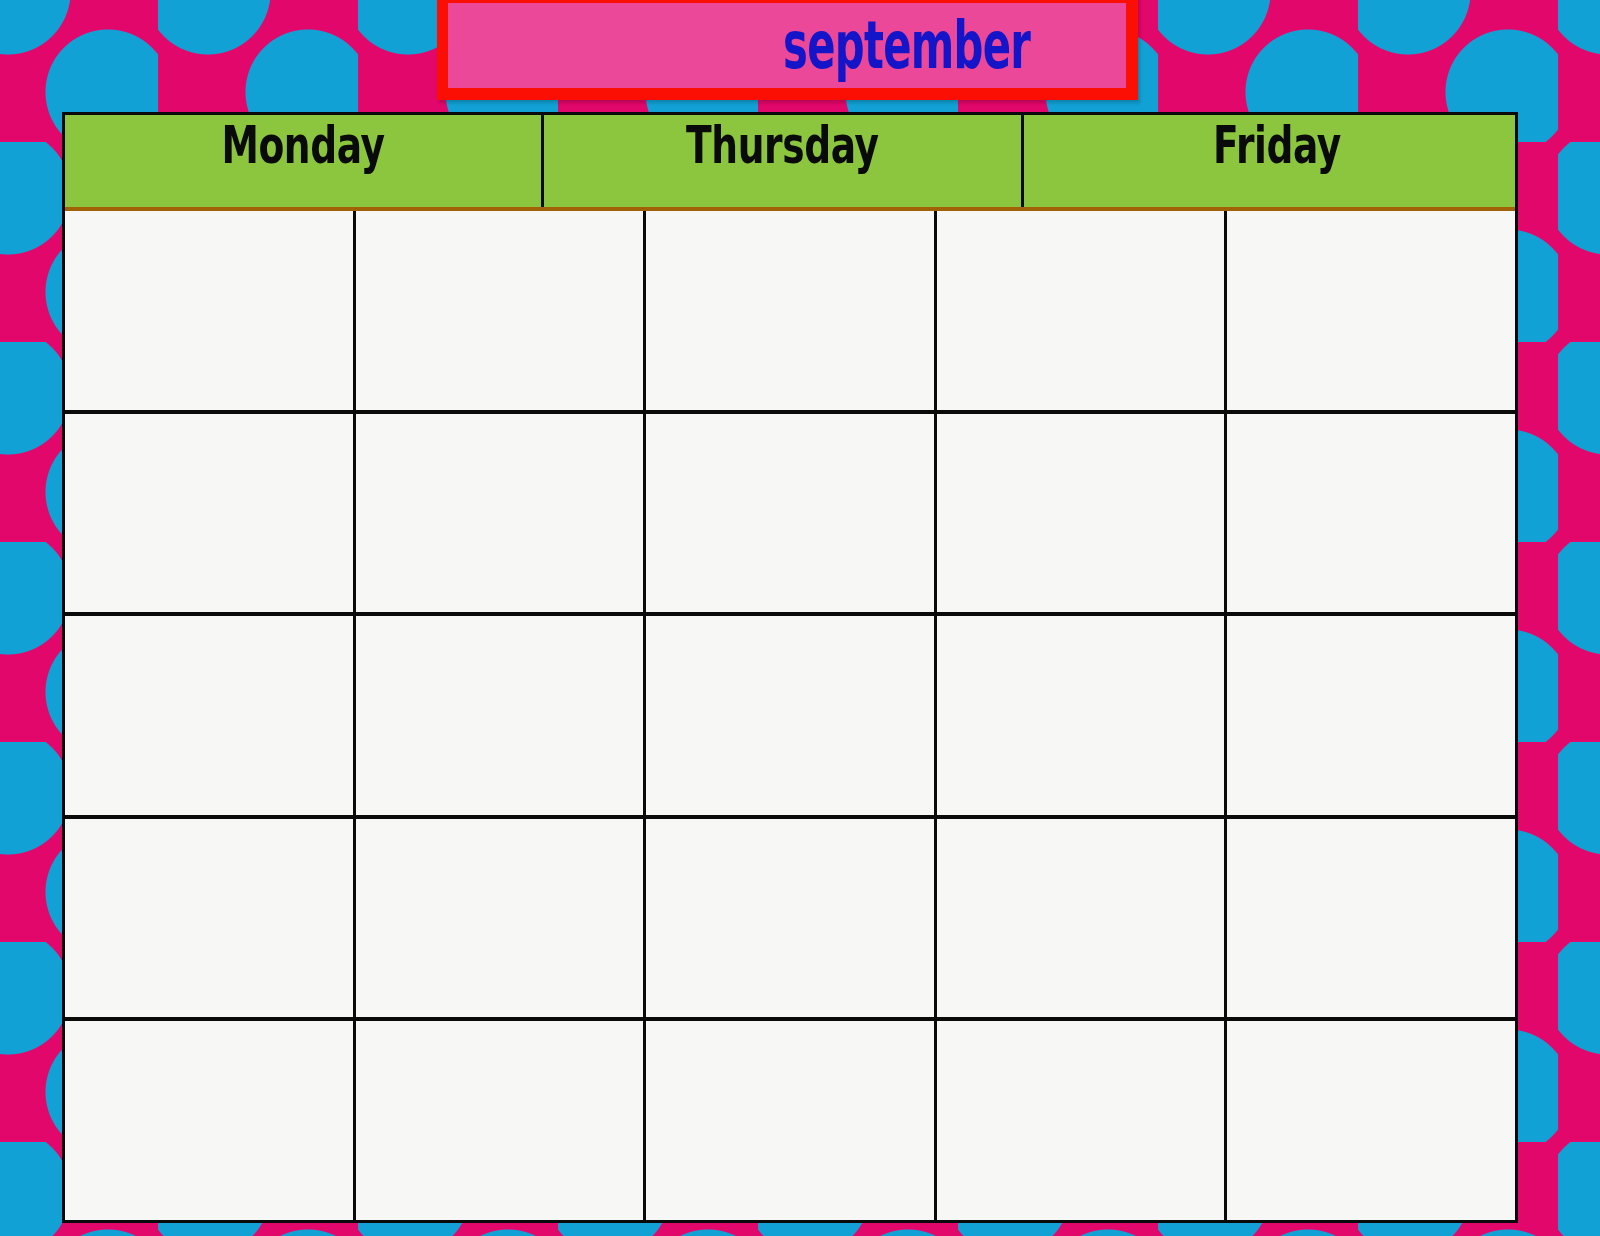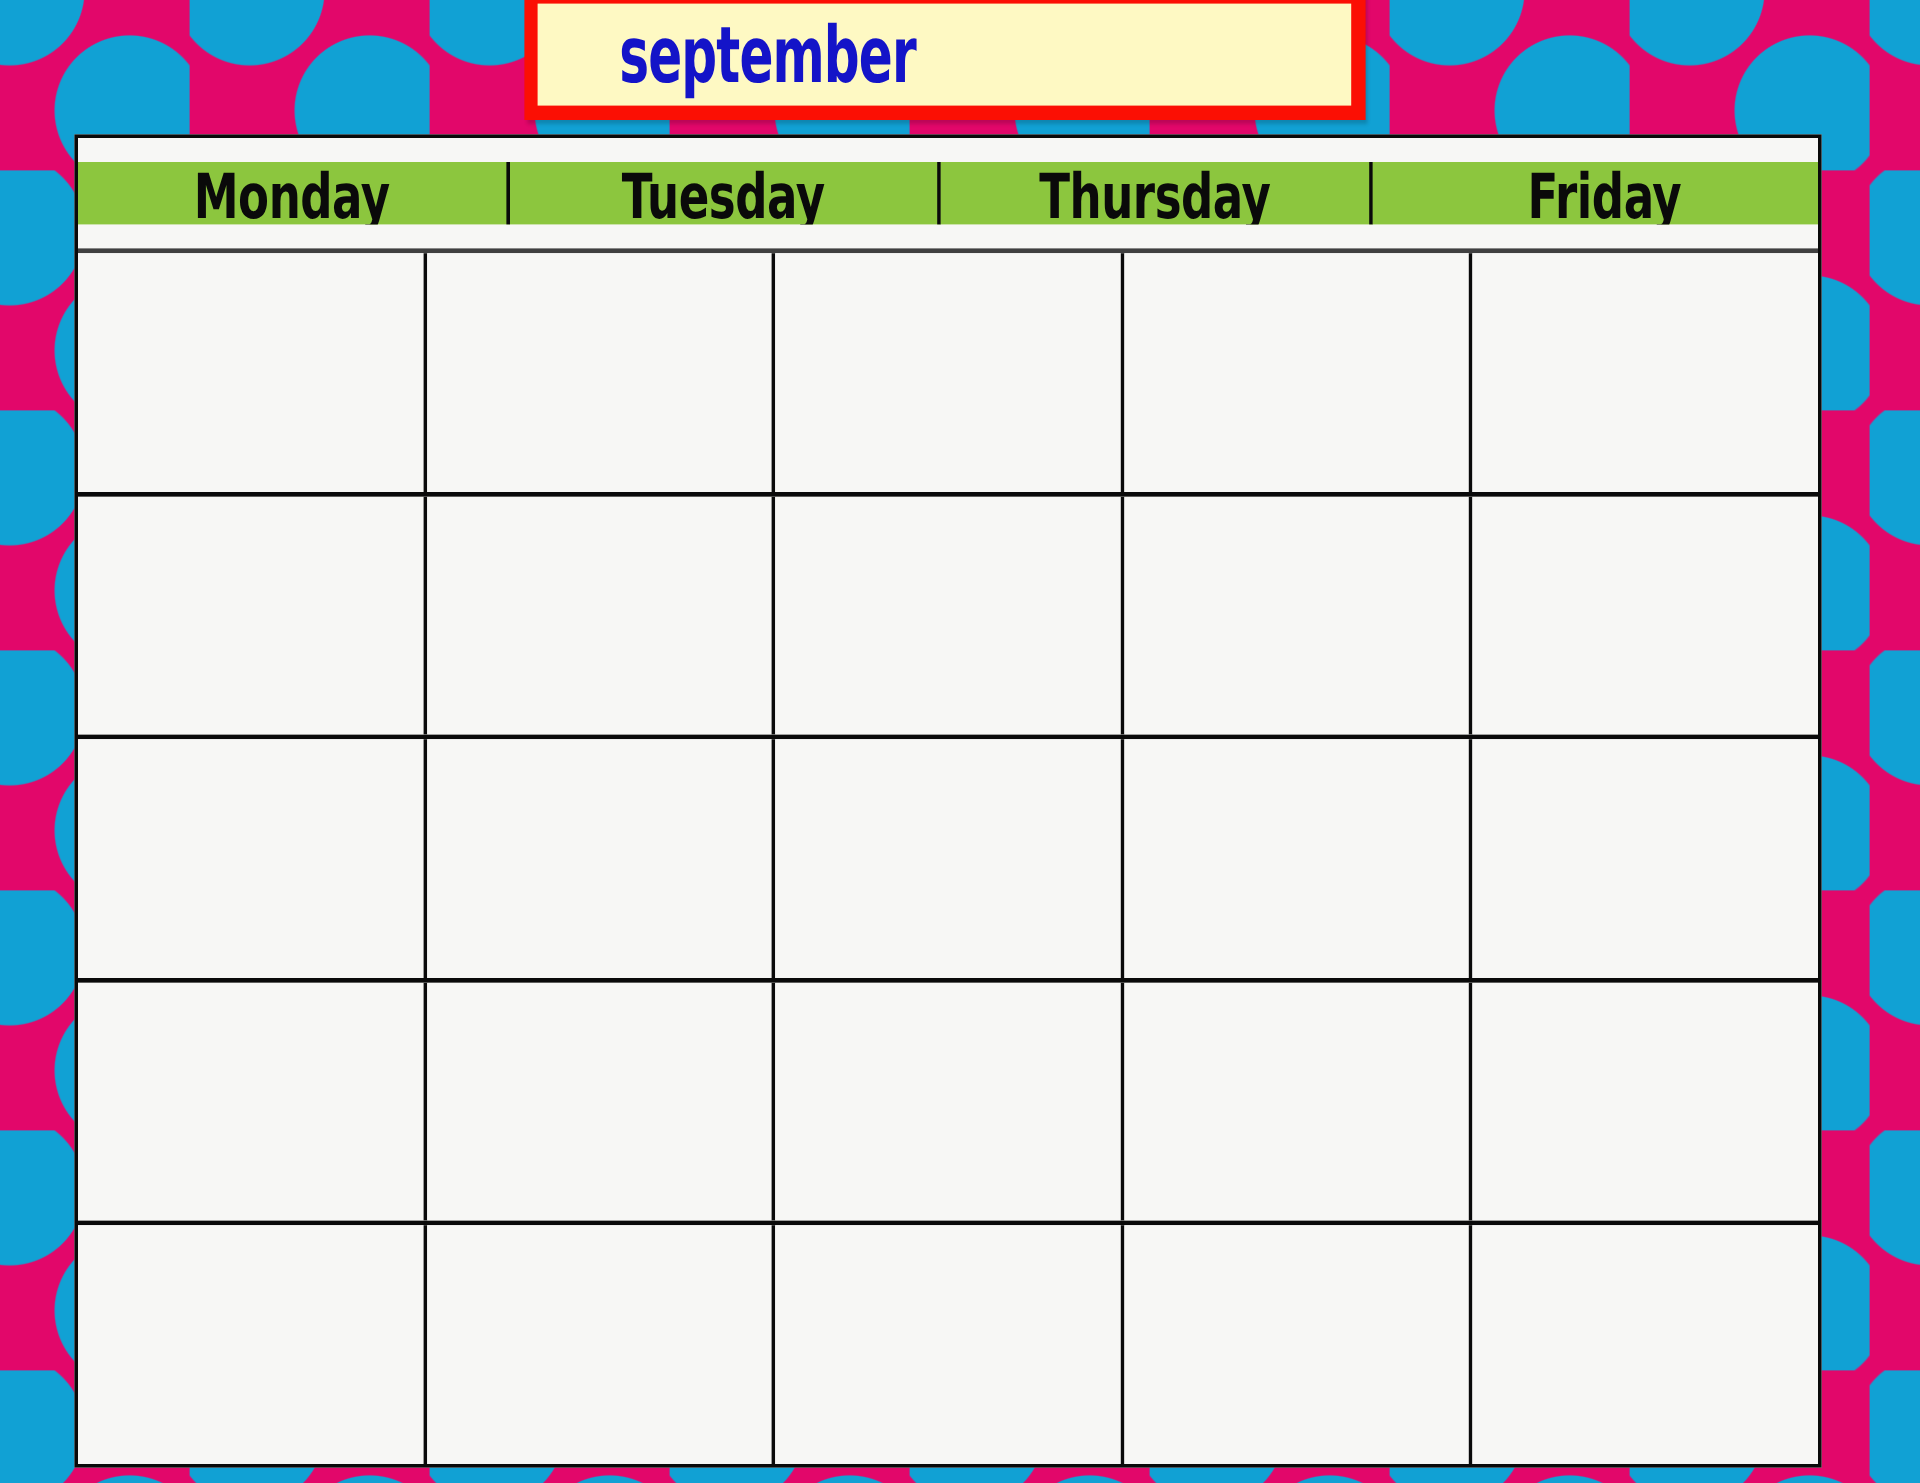--- a/index.html
+++ b/index.html
@@ -41,25 +41,26 @@
     width: 701px;
     height: 108px;
     background: #fb0f04;
     box-sizing: border-box;
     padding: 11px 12px 12px 11px;
     box-shadow: 2px 3px 3px rgba(0,0,0,0.18);
   }
   #title-inner {
     width: 100%;
     height: 100%;
-    background: #fef9c3;
+    background: #ec4899;
     box-sizing: border-box;
     display: flex;
     align-items: center;
     overflow: hidden;
+    justify-content: flex-end;
   }
   #month-title {
     font-family: "DejaVu Sans", sans-serif;
     font-size: 58px;
     line-height: 1;
     font-weight: 700;
     color: #1414c8;
     letter-spacing: -1px;
     transform: scaleX(0.72) scaleY(1.12);
     transform-origin: left center;
@@ -79,23 +80,22 @@
     flex-direction: column;
     border: 3px solid #0a0a0a;
     box-sizing: border-box;
     background: #f7f7f5;
   }
 
   #weekday-header {
     display: flex;
     height: 96px;
     flex: 0 0 96px;
-    border-bottom: 4px solid #404040;
-    box-sizing: border-box;
-    align-items: center;
+    border-bottom: 4px solid #a16207;
+    box-sizing: border-box;
   }
   .weekday-cell {
     flex: 1 1 0;
     background: #8cc63e;
     box-sizing: border-box;
     border-right: 3px solid #0a0a0a;
     display: flex;
     align-items: flex-start;
     justify-content: center;
     padding-top: 3px;
@@ -153,23 +153,20 @@
     </div>
   </div>
 
   <div id="calendar">
 
     <div id="weekday-header">
       <div class="weekday-cell">
         <span class="weekday-label">Monday</span>
       </div>
       <div class="weekday-cell">
-        <span class="weekday-label">Tuesday</span>
-      </div>
-      <div class="weekday-cell">
         <span class="weekday-label">Thursday</span>
       </div>
       <div class="weekday-cell">
         <span class="weekday-label">Friday</span>
       </div>
     </div>
 
     <div class="week-row">
       <div class="day-cell">
           <span class="day-cell-text"></span>

